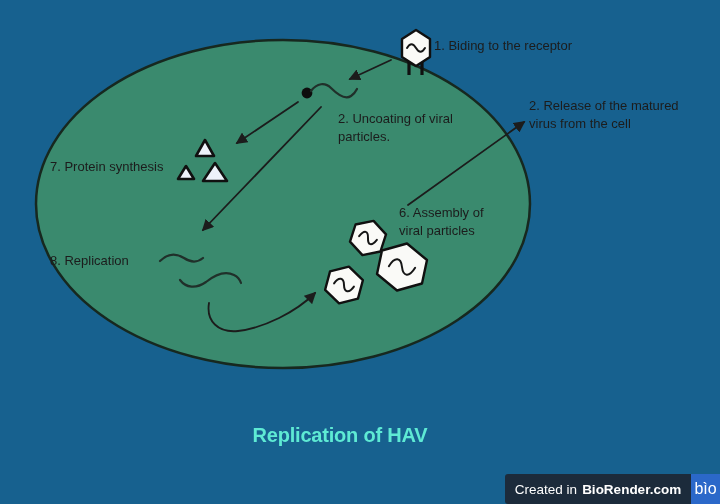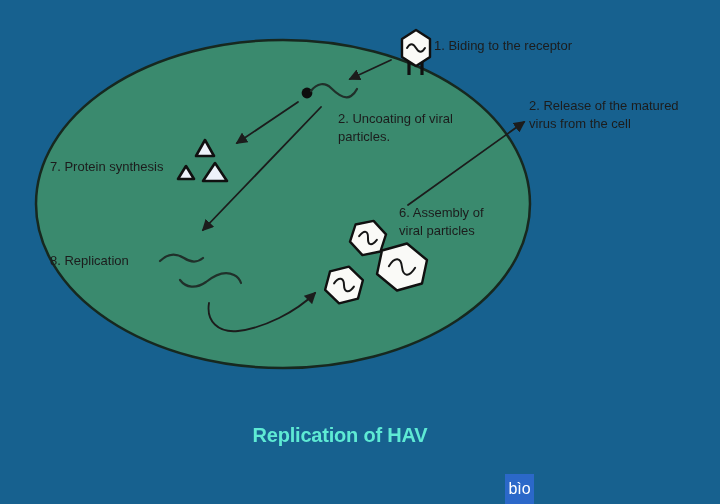--- a/index.html
+++ b/index.html
@@ -96,16 +96,20 @@
   <div class="step-label" style="left:434px;top:37px;width:160px;">1. Biding to the receptor</div>
   <div class="step-label" style="left:330px;top:110px;width:130px;margin-left:8px;">2. Uncoating of viral particles.</div>
   <div class="step-label" style="left:50px;top:158px;width:140px;">7. Protein synthesis</div>
   <div class="step-label" style="left:50px;top:252px;width:110px;">8. Replication</div>
   <div class="step-label" style="left:399px;top:204px;width:96px;">6. Assembly of viral particles</div>
   <div class="step-label" style="left:529px;top:97px;width:150px;">2. Release of the matured virus from the cell</div>
 
   <div class="diagram-title">Replication of HAV</div>
 
   <div class="badge">
+    <div class="badge-main">
+      <span class="prefix">Created in</span>
+      <span class="brand">BioRender.com</span>
+    </div>
     <div class="badge-logo">bìo</div>
   </div>
 
 </div>
 
 </body></html>

